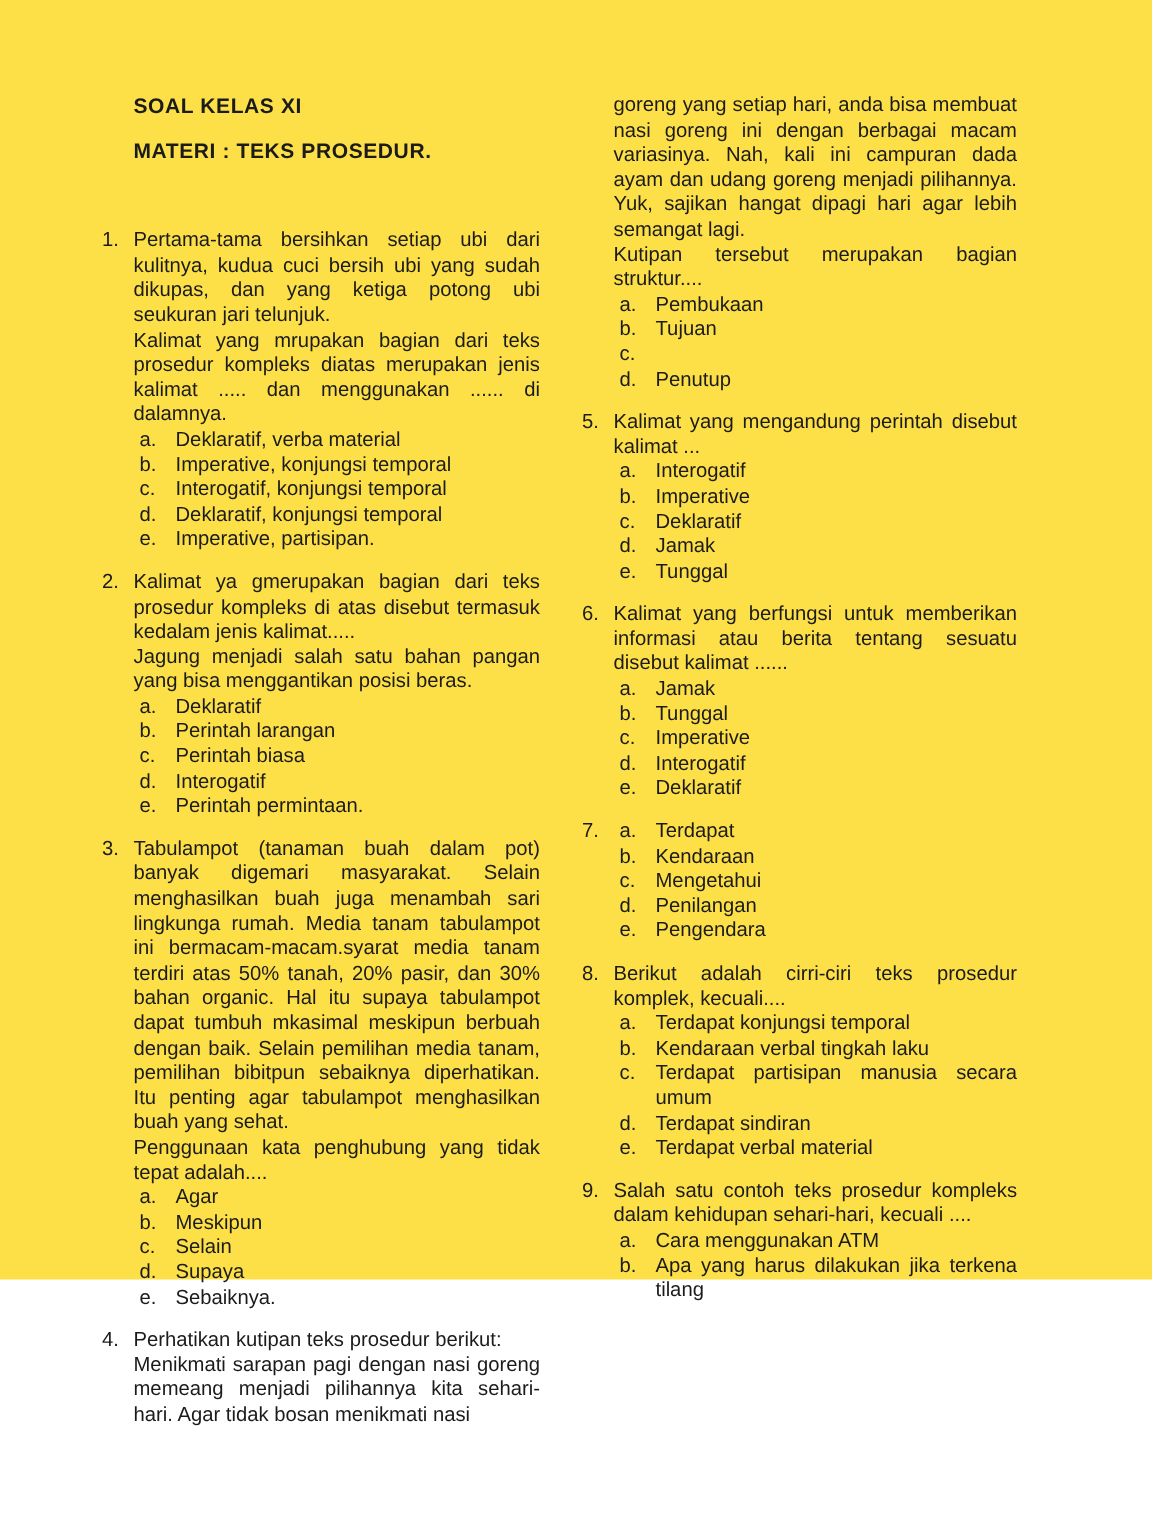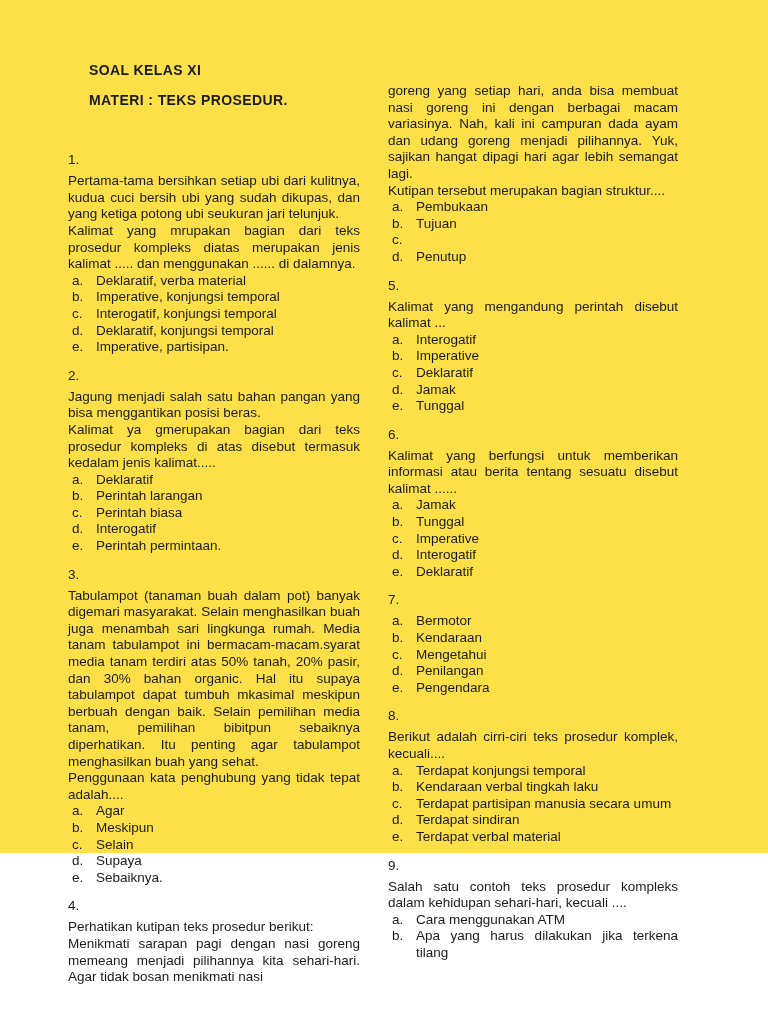--- a/index.html
+++ b/index.html
@@ -42,21 +42,20 @@
     font-weight: bold;
     font-size: 14px;
     letter-spacing: 0.4px;
     white-space: nowrap;
   }
   .exam-title { margin-bottom: 13px; }
 
   .question {
     display: flex;
     margin-bottom: 12px;
-    flex-direction: column;
   }
   .q-num {
     flex: 0 0 21px;
   }
   .q-body {
     flex: 1;
     min-width: 0;
   }
   .q-para {
     text-align: justify;
@@ -113,22 +112,22 @@
               <div class="option">
                 <span class="opt-letter">e.</span>
                 <div class="opt-text">Imperative, partisipan.</div>
               </div>
             </div>
           </div>
         </div>
         <div class="question">
           <div class="q-num">2.</div>
           <div class="q-body">
+            <div class="q-para">Kalimat ya gmerupakan bagian dari teks prosedur kompleks di atas disebut termasuk kedalam jenis kalimat.....</div>
             <div class="q-para">Jagung menjadi salah satu bahan pangan yang bisa menggantikan posisi beras.</div>
-            <div class="q-para">Kalimat ya gmerupakan bagian dari teks prosedur kompleks di atas disebut termasuk kedalam jenis kalimat.....</div>
             <div class="options">
               <div class="option">
                 <span class="opt-letter">a.</span>
                 <div class="opt-text">Deklaratif</div>
               </div>
               <div class="option">
                 <span class="opt-letter">b.</span>
                 <div class="opt-text">Perintah larangan</div>
               </div>
               <div class="option">
@@ -265,21 +264,21 @@
               </div>
             </div>
           </div>
         </div>
         <div class="question">
           <div class="q-num">7.</div>
           <div class="q-body">
             <div class="options">
               <div class="option">
                 <span class="opt-letter">a.</span>
-                <div class="opt-text">Bermotor</div>
+                <div class="opt-text">Terdapat</div>
               </div>
               <div class="option">
                 <span class="opt-letter">b.</span>
                 <div class="opt-text">Kendaraan</div>
               </div>
               <div class="option">
                 <span class="opt-letter">c.</span>
                 <div class="opt-text">Mengetahui</div>
               </div>
               <div class="option">

